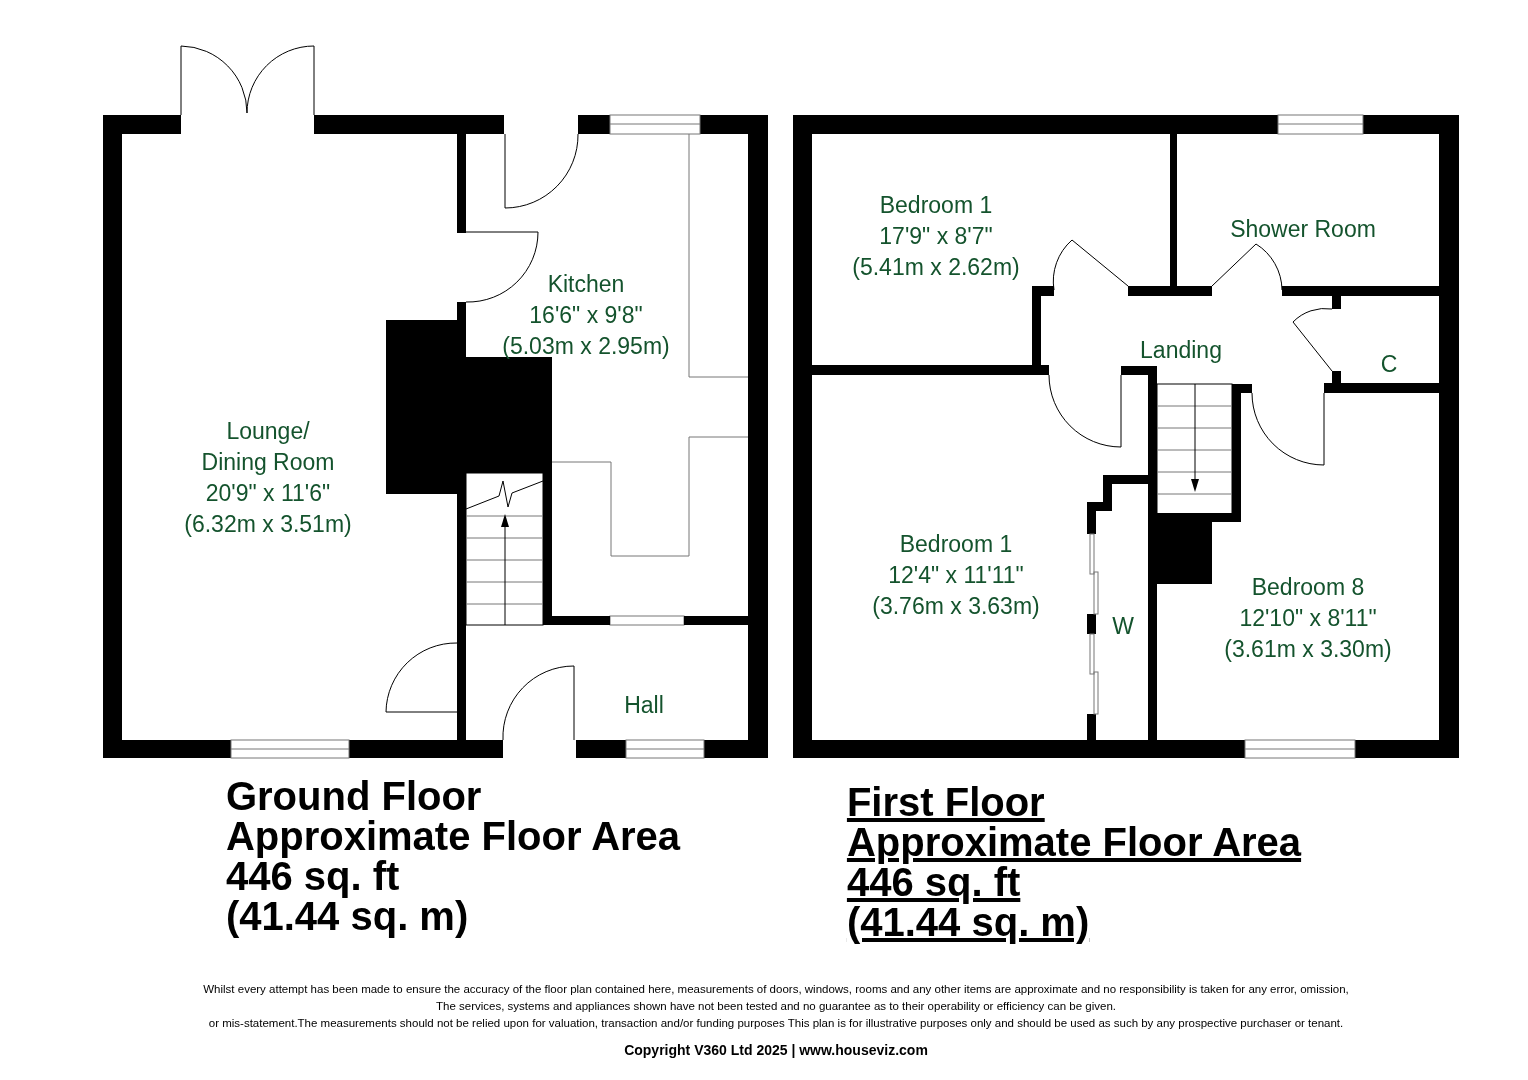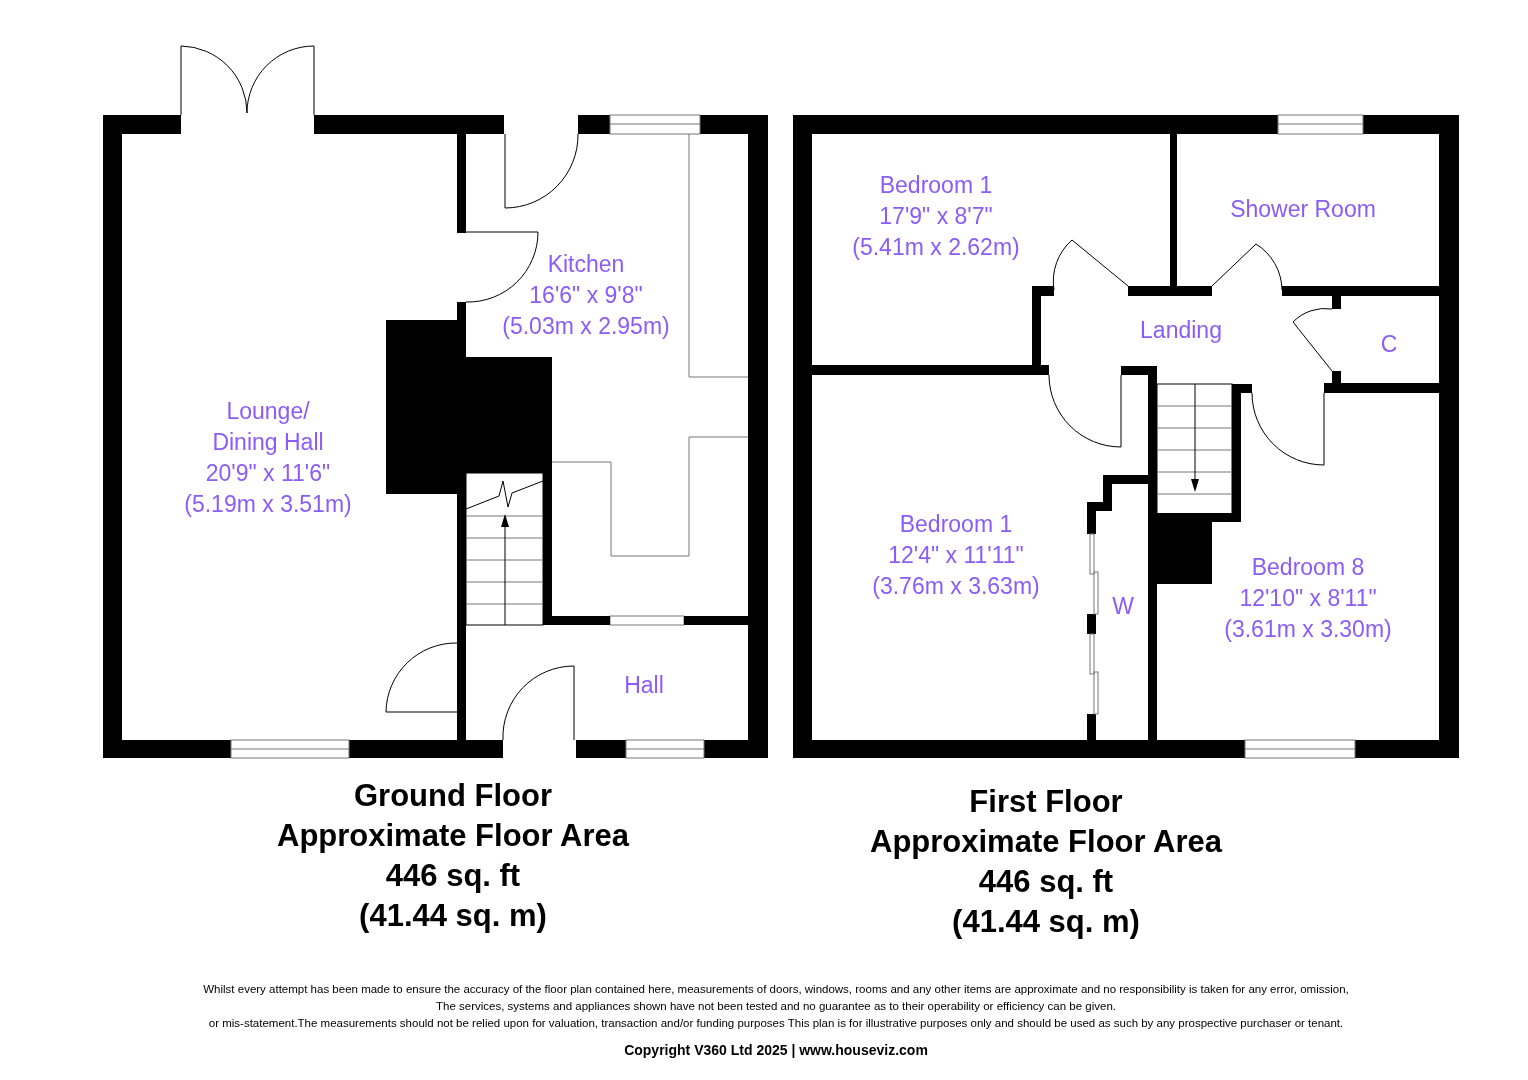--- a/index.html
+++ b/index.html
@@ -1,19 +1,19 @@
 <!DOCTYPE html>
 <html><head>
 <meta charset="utf-8">
 <style>
   html, body { margin: 0; padding: 0; background: #ffffff; }
   body { width: 1528px; height: 1080px; position: relative; overflow: hidden; font-family: "Liberation Sans", sans-serif; color: #000; }
   svg.plan { position: absolute; left: 0; top: 0; }
-  .room-label { position: absolute; text-align: center; font-size: 23px; line-height: 31px; color: #8b5cf6; white-space: nowrap; transform: translateX(-50%); }
-  .floor-summary { position: absolute; text-align: center; font-weight: bold; font-size: 31px; line-height: 40px; white-space: nowrap; transform: translateX(-50%); }
+  .room-label { position: absolute; text-align: center; font-size: 23px; line-height: 31px; color: #14532d; white-space: nowrap; transform: translateX(-50%); margin-top: 20px; }
+  .floor-summary { position: absolute; font-weight: bold; font-size: 40px; line-height: 40px; white-space: nowrap; transform: translateX(-50%); }
   .disclaimer { position: absolute; left: 12px; width: 1528px; top: 981px; text-align: center; font-size: 11.5px; line-height: 17px; }
   .copyright { font-weight: bold; font-size: 14px; line-height: 20px; margin-top: 8px; }
   .wall { fill: #000; }
   .thin { stroke: #000; stroke-width: 1; fill: none; }
   .grey { stroke: #777; stroke-width: 1; fill: none; }
 </style>
 </head>
 <body>
 
 <svg class="plan" width="1528" height="1080" viewBox="0 0 1528 1080">
@@ -152,23 +152,23 @@
     <rect class="wall" x="1157" y="513" width="84" height="9"></rect>
     <rect class="wall" x="1157" y="520" width="55" height="64"></rect>
 
     <line class="thin" x1="1324" y1="393" x2="1324" y2="465" stroke-width="2"></line>
     <path class="thin" d="M1252 393 A72 72 0 0 0 1324 465"></path>
   </g>
 </svg>
 
 <div class="room-label" style="left:268px; top:396px;">
   <div>Lounge/</div>
-  <div>Dining Hall</div>
+  <div>Dining Room</div>
   <div>20'9" x 11'6"</div>
-  <div>(5.19m x 3.51m)</div>
+  <div>(6.32m x 3.51m)</div>
 </div>
 <div class="room-label" style="left:586px; top:249px;">
   <div>Kitchen</div>
   <div>16'6" x 9'8"</div>
   <div>(5.03m x 2.95m)</div>
 </div>
 <div class="room-label" style="left:644px; top:670px;">
   <div>Hall</div>
 </div>
 
@@ -199,21 +199,21 @@
   <div>12'10" x 8'11"</div>
   <div>(3.61m x 3.30m)</div>
 </div>
 
 <div class="floor-summary" style="left:453px; top:776px;">
   <div>Ground Floor</div>
   <div>Approximate Floor Area</div>
   <div>446 sq. ft</div>
   <div>(41.44 sq. m)</div>
 </div>
-<div class="floor-summary" style="left:1046px; top:782px;">
+<div class="floor-summary" style="left:1074px; top:782px;text-decoration:underline;">
   <div>First Floor</div>
   <div>Approximate Floor Area</div>
   <div>446 sq. ft</div>
   <div>(41.44 sq. m)</div>
 </div>
 
 <div class="disclaimer">
   <div>Whilst every attempt has been made to ensure the accuracy of the floor plan contained here, measurements of doors, windows, rooms and any other items are approximate and no responsibility is taken for any error, omission,</div>
   <div>The services, systems and appliances shown have not been tested and no guarantee as to their operability or efficiency can be given.</div>
   <div>or mis-statement.The measurements should not be relied upon for valuation, transaction and/or funding purposes This plan is for illustrative purposes only and should be used as such by any prospective purchaser or tenant.</div>

